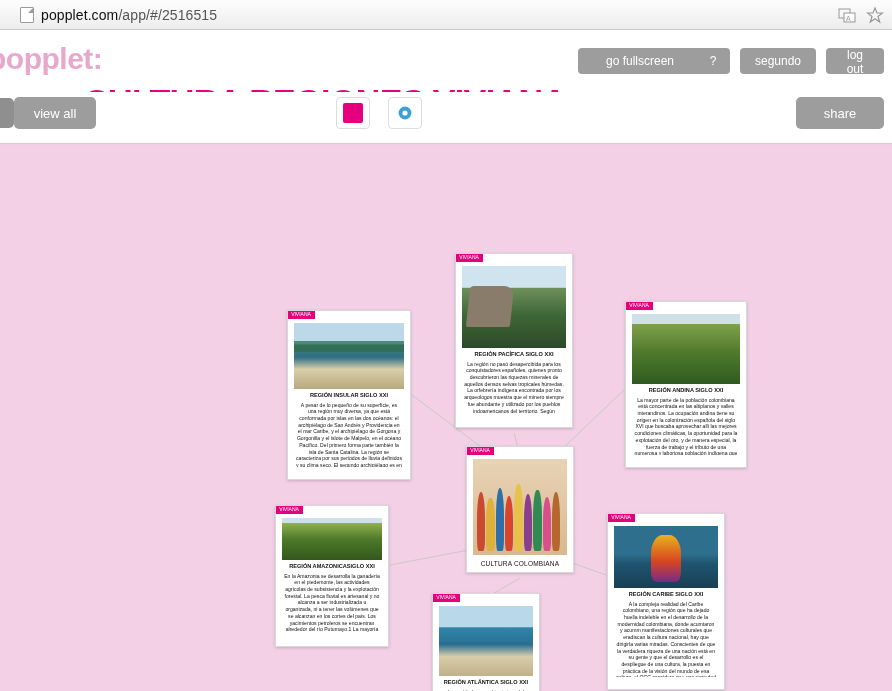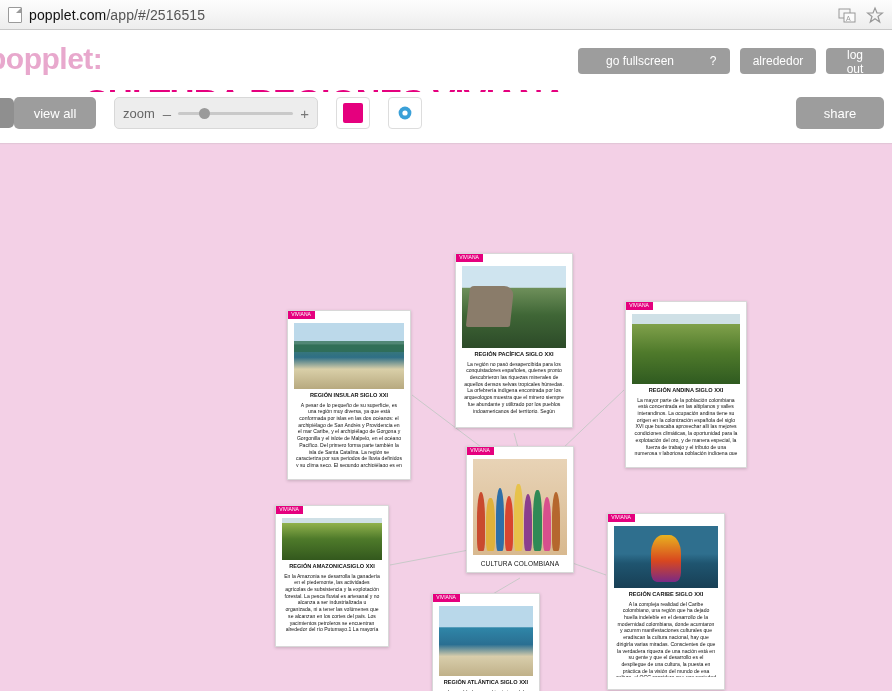--- a/index.html
+++ b/index.html
@@ -11,21 +11,21 @@
     background: #f0cfe3;
   }
 
   
   #browser-bar {
     height: 30px;
     background: linear-gradient(#fdfdfd, #ededed);
     border-bottom: 1px solid #c8c8c8;
     display: flex;
     align-items: center;
-    padding: 0 8px;
+    padding: 0 20px;
     position: relative;
   }
   #page-icon {
     width: 14px; height: 16px;
     background: #fff;
     border: 1px solid #9a9a9a;
     border-radius: 1px;
     position: relative;
     margin-right: 7px;
     flex: 0 0 auto;
@@ -328,36 +328,28 @@
         </svg>
     </span>
   </div>
 </div>
 
 <div id="app-header">
   <div id="brand">popplet:</div>
   <div id="doc-title">CULTURA REGIONES VIVIANA</div>
   <button class="hdr-btn" id="btn-fullscreen">go fullscreen</button>
   <button class="hdr-btn" id="btn-help">?</button>
-  <button class="hdr-btn" id="btn-feedback">alrededor</button>
+  <button class="hdr-btn" id="btn-feedback">segundo</button>
   <button class="hdr-btn" id="btn-logout">log out</button>
 </div>
 
 <div id="toolbar">
   <div id="btn-prev"></div>
   <button id="btn-viewall">view all</button>
 
-  <div id="zoom-box">
-    <span id="zoom-label">zoom</span>
-    <span class="zoom-sign">–</span>
-    <div id="zoom-track">
-      <div id="zoom-thumb"></div>
-    </div>
-    <span class="zoom-sign">+</span>
-  </div>
 
   <div id="color-swatch">
     <div class="chip"></div>
   </div>
 
   <div id="btn-settings">
     <svg width="20" height="20" viewBox="0 0 20 20">
       <g fill="#3aa0d8">
         <circle cx="10" cy="10" r="6.4"></circle>
       </g>

